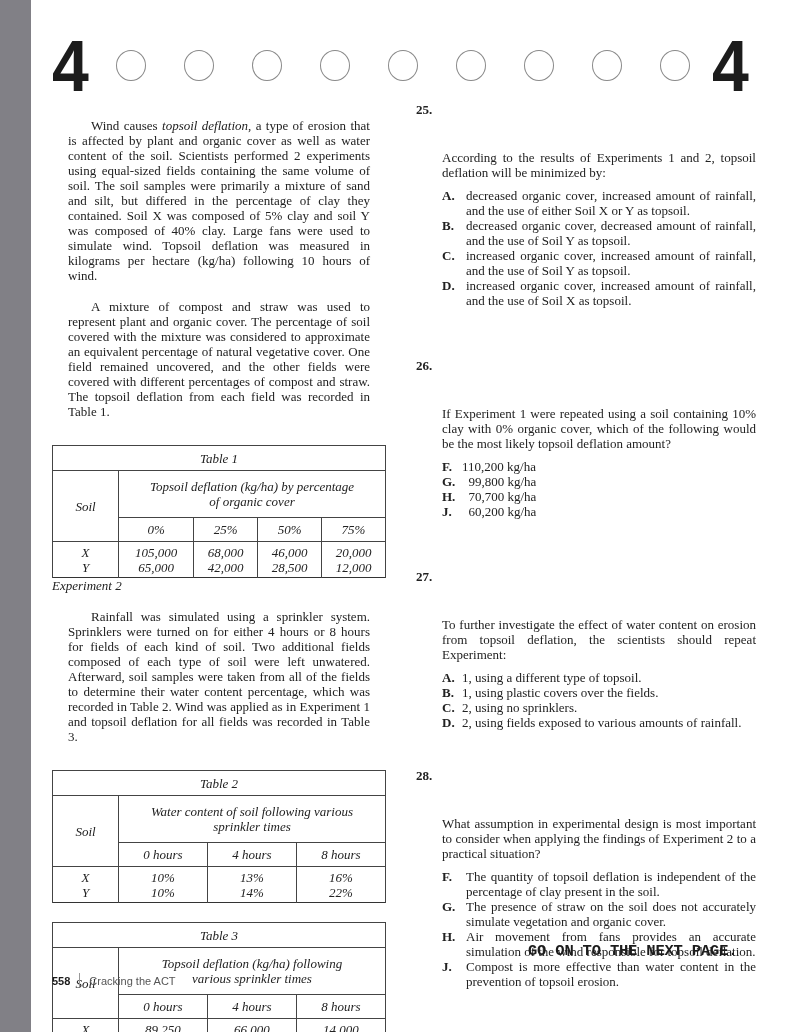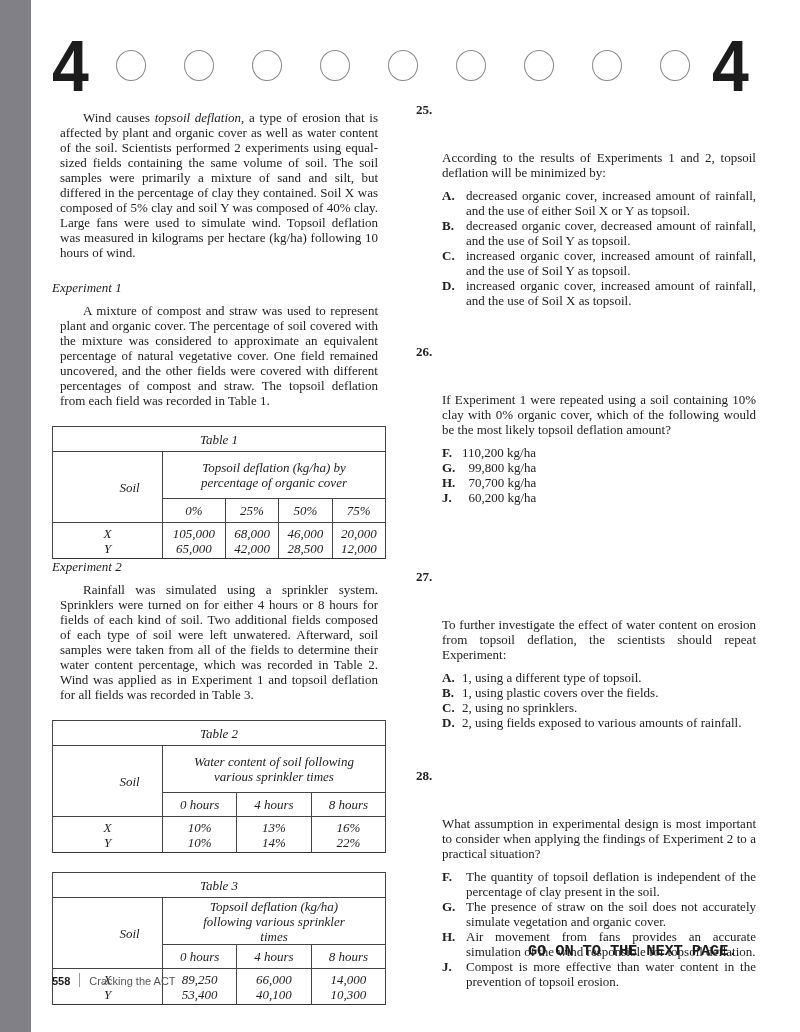--- a/index.html
+++ b/index.html
@@ -25,32 +25,32 @@
     }
 
     
     .col { position: absolute; font-size: 13px; line-height: 15px; text-align: justify; }
     .col.left { left: 52px; top: 102px; width: 334px; }
 
     .passage-title {
       font-family: "Liberation Sans", "DejaVu Sans", sans-serif; font-weight: bold;
       font-size: 13.5px; margin: 0 0 24px 0; color: #1c1c1c; text-align: left;
     }
-    p { margin: 8px; font-family: Liberation Serif, serif; }
+    p { margin: 16px; font-family: Liberation Serif, serif; }
     .indent { text-indent: 23px; }
     .exp-title { font-style: italic; margin: 20px 0 6px 0; text-align: left; }
 
     
     table.data {
       border-collapse: collapse; width: 334px; font-size: 13px; line-height: 15px;
       text-align: center; border: 1.5px solid #333; font-style: italic;
     }
     table.data td { border: 1px solid #444; padding: 0; }
     table.data .caption-cell { height: 24px; }
-    table.data .soil-head { width: 65px; padding-left: 44px; }
+    table.data .soil-head { width: 65px; }
     table.data .group-head { height: 46px; }
     table.data .sub-head { height: 23px; }
     table.data tr.body td { border-top: 1px solid #444; border-bottom: none; padding-top: 3px; padding-bottom: 2px; vertical-align: top; }
     table.data .cell-val { display: block; }
 
     
     .q { position: absolute; left: 416px; width: 340px; font-size: 13px; line-height: 15px; }
     .q-stem { display: flex; text-align: justify; }
     .q-num { width: 26px; font-weight: bold; flex: none; }
     .q-text { flex: 1; margin-top: 48px; }
@@ -89,21 +89,20 @@
     <div class="bubble" style="left: 524px;"></div>
     <div class="bubble" style="left: 592px;"></div>
     <div class="bubble" style="left: 660px;"></div>
   </div>
 <div class="section-num right">4</div>
 
 <div class="col left">
 
   <p class="indent"><span>Wind causes </span><i>topsoil deflation</i><span>, a type of erosion that is affected by plant and organic cover as well as water content of the soil. Scientists performed 2 experiments using equal-sized fields containing the same volume of soil. The soil samples were primarily a mixture of sand and silt, but differed in the percentage of clay they contained. Soil X was composed of 5% clay and soil Y was composed of 40% clay. Large fans were used to simulate wind. Topsoil deflation was measured in kilograms per hectare (kg/ha) following 10 hours of wind.</span></p>
 
-  <div class="exp-title">Experiment 1</div>
   <p class="indent">A mixture of compost and straw was used to represent plant and organic cover. The percentage of soil covered with the mixture was considered to approximate an equivalent percentage of natural vegetative cover. One field remained uncovered, and the other fields were covered with different percentages of compost and straw. The topsoil deflation from each field was recorded in Table 1.</p>
 
   <div style="height:10px"></div>
   <table class="data">
       <tbody>
         <tr>
           <td class="caption-cell" colspan="5">Table 1</td>
         </tr>
         <tr>
           <td class="soil-head" rowspan="2">Soil</td>
@@ -233,21 +232,21 @@
       <div class="opt">
         <span class="opt-letter">C.</span>
         <span class="opt-text">increased organic cover, increased amount of rainfall, and the use of Soil Y as topsoil.</span>
       </div>
       <div class="opt">
         <span class="opt-letter">D.</span>
         <span class="opt-text">increased organic cover, increased amount of rainfall, and the use of Soil X as topsoil.</span>
       </div>
     </div>
   </div>
-<div class="q" style="top:344px">
+<div class="q" style="top:358px">
     <div class="q-stem">
       <span class="q-num">26.</span>
       <span class="q-text">If Experiment 1 were repeated using a soil containing 10% clay with 0% organic cover, which of the following would be the most likely topsoil deflation amount?</span>
     </div>
     <div class="opts short">
       <div class="opt">
         <span class="opt-letter">F.</span>
         <span class="opt-text">110,200 kg/ha</span>
       </div>
       <div class="opt">

